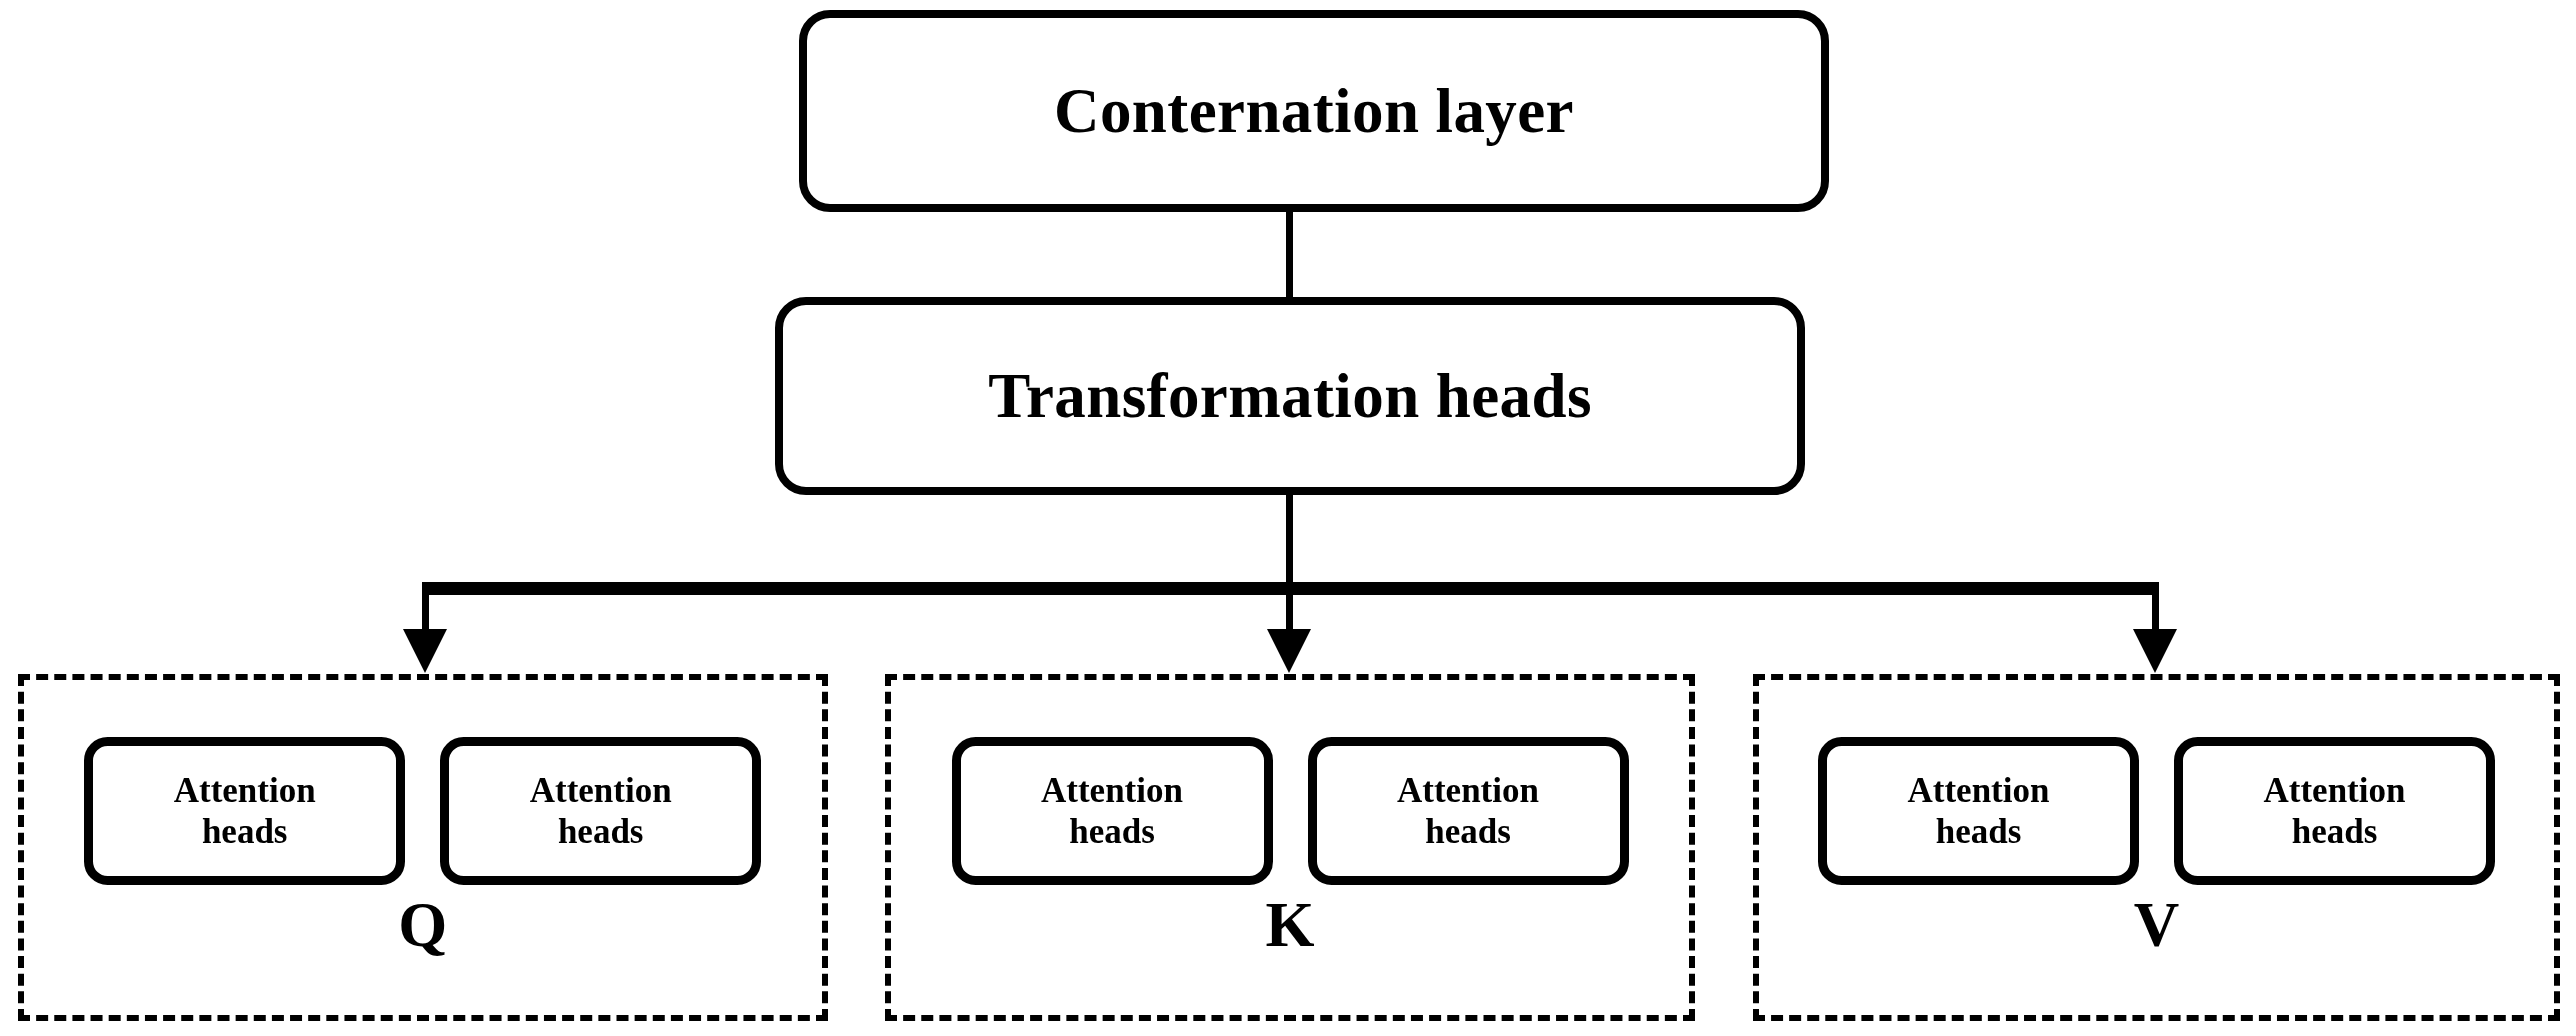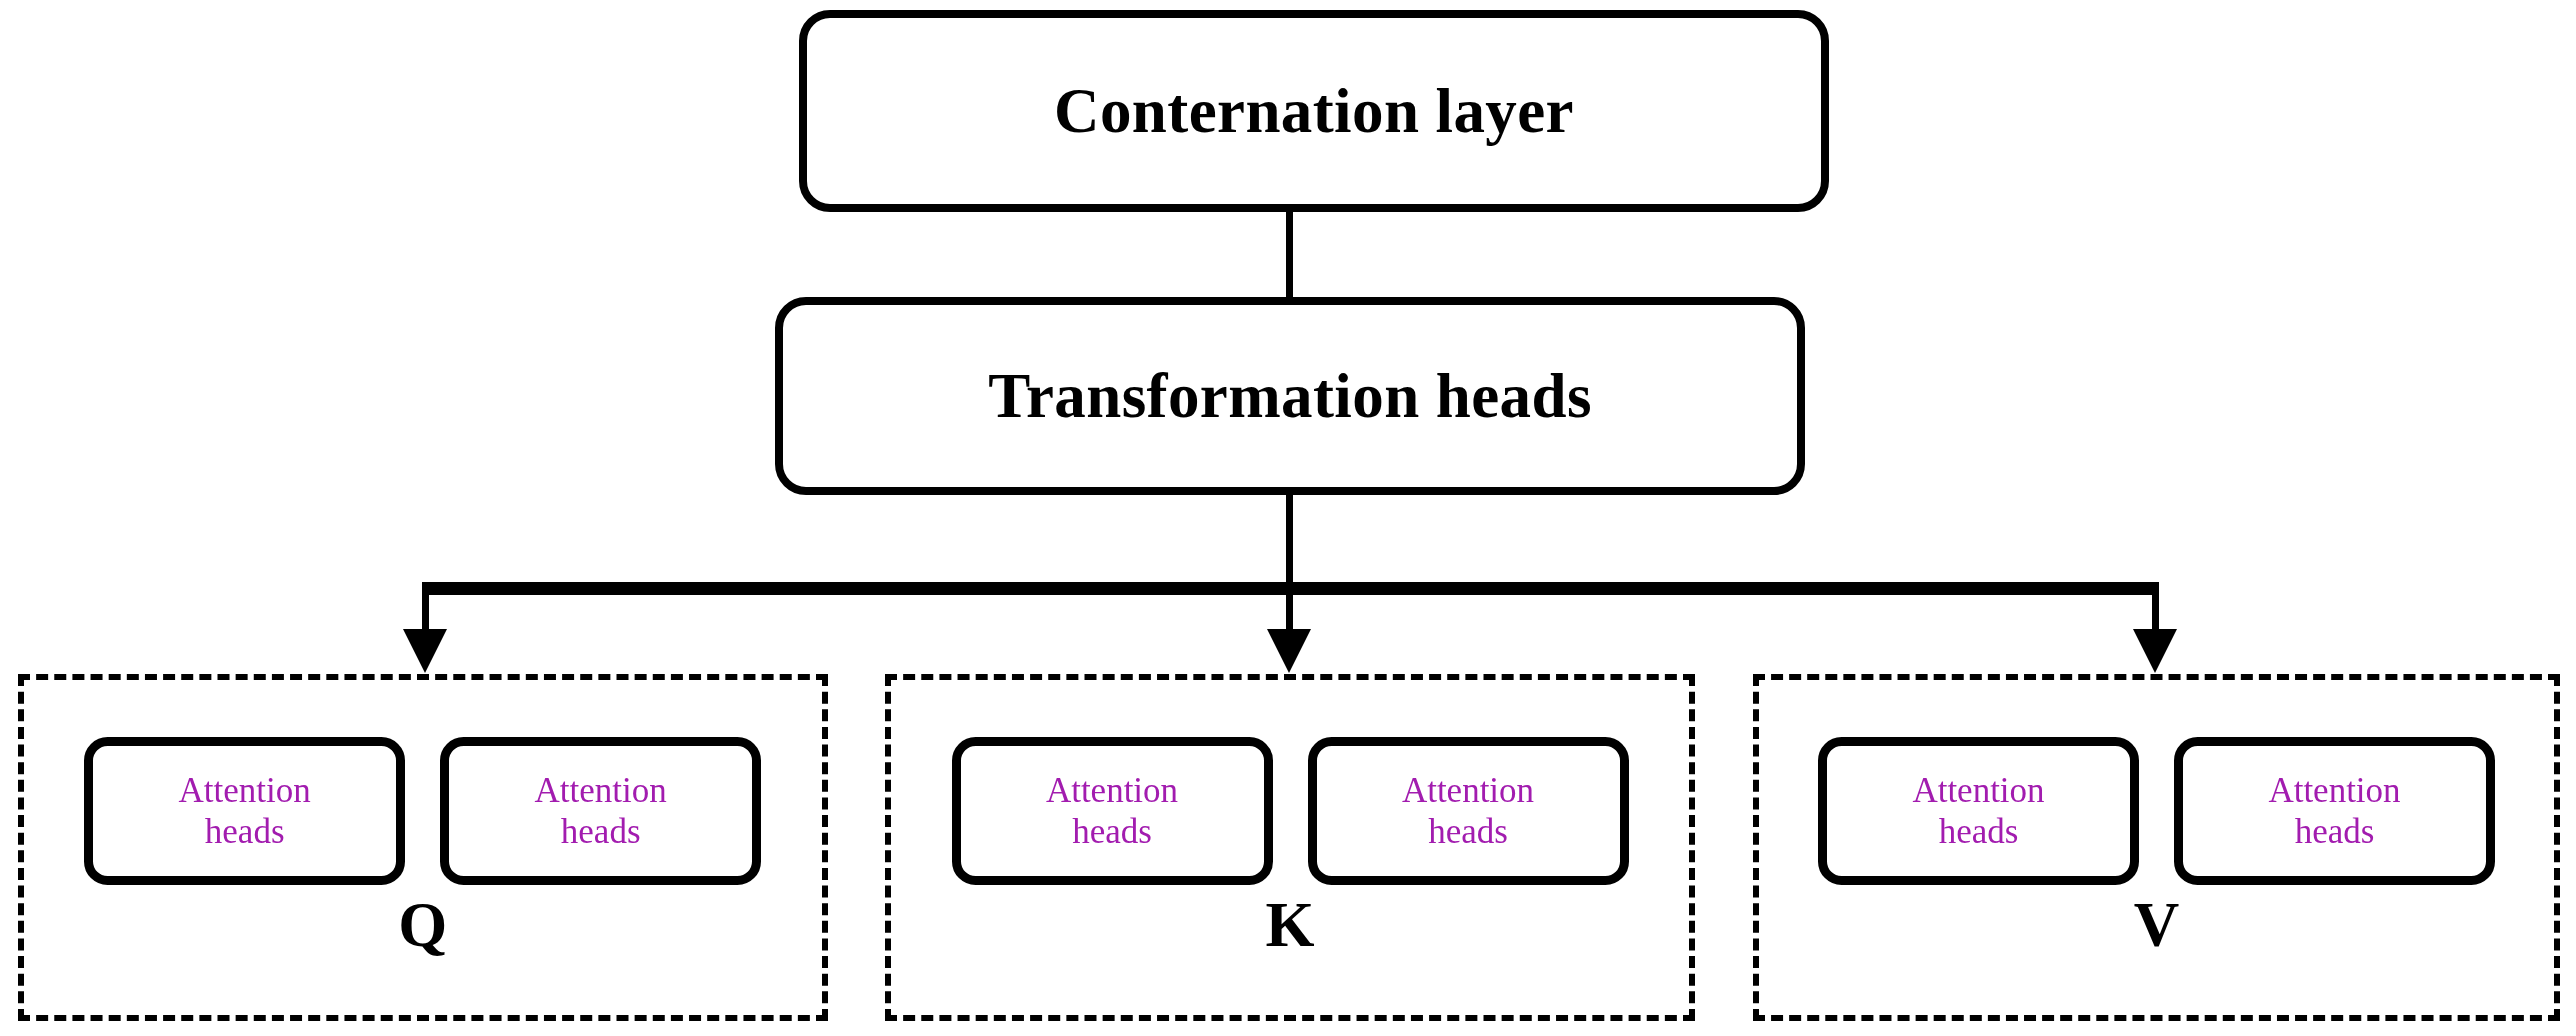--- a/index.html
+++ b/index.html
@@ -110,23 +110,23 @@
     border-radius: 23.6px;
     background: #ffffff;
     display: flex;
     flex-direction: column;
     align-items: center;
     justify-content: center;
     line-height: 1.18;
   }
   .head-box .head-line {
     font-family: "Liberation Serif", "DejaVu Serif", serif;
-    font-weight: normal;
+    font-weight: bold;
     font-size: 35px;
-    color: #a21caf;
+    color: #000000;
     white-space: nowrap;
   }
 
   .group-letter {
     position: absolute;
     left: 0;
     right: 0;
     top: 214px;
     text-align: center;
     font-family: "Liberation Serif", "DejaVu Serif", serif;

